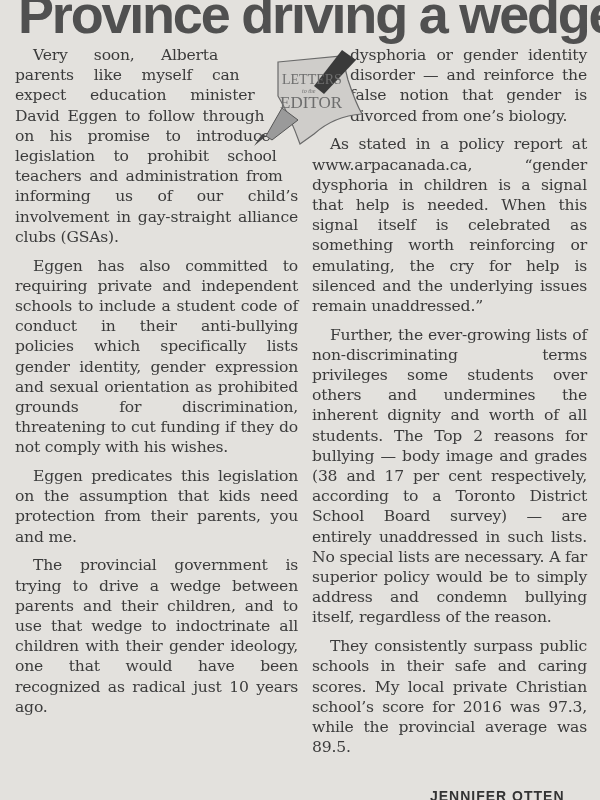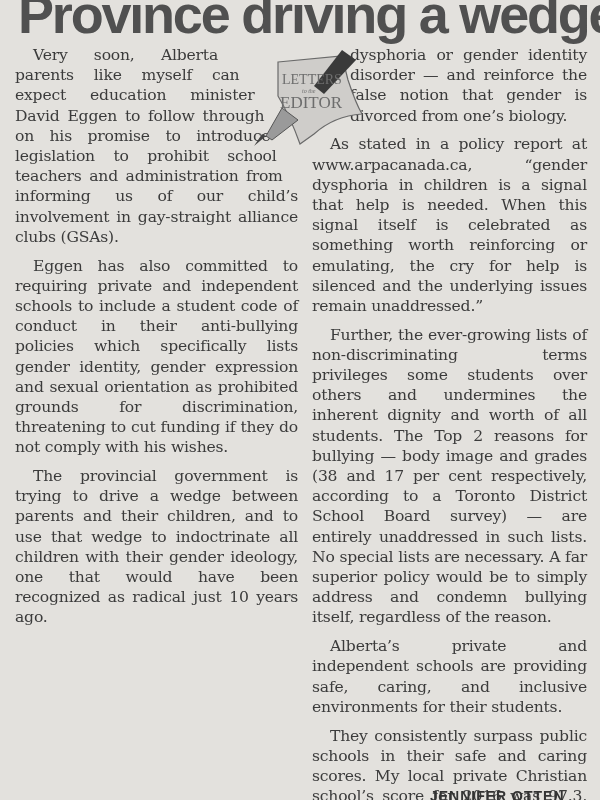--- a/index.html
+++ b/index.html
@@ -43,30 +43,30 @@
 </style>
 </head>
 <body>
 
 <div class="headline">Province driving a wedge</div>
 
 <div class="col col-left">
   <div class="wrap-float"></div>
   <p>Very soon, Alberta parents like myself can expect education minister David Eggen to follow through on his promise to introduce legislation to prohibit school teachers and administration from informing us of our child’s involvement in gay-straight alliance clubs (GSAs).</p>
   <p>Eggen has also committed to requiring private and independent schools to include a student code of conduct in their anti-bullying policies which specifically lists gender identity, gender expression and sexual orientation as prohibited grounds for discrimination, threatening to cut funding if they do not comply with his wishes.</p>
+  <p>Eggen predicates this legislation on the assumption that kids need protection from their parents, you and me.</p>
   <p>The provincial government is trying to drive a wedge between parents and their children, and to use that wedge to indoctrinate all children with their gender ideology, one that would have been recognized as radical just 10 years ago.</p>
 
 </div>
 
 <div class="col col-right">
   <div class="wrap-float-r"></div>
   <p class="noind">dysphoria or gender identity disorder — and reinforce the false notion that gender is divorced from one’s biology.</p>
   <p>As stated in a policy report at www.arpacanada.ca, “gender dysphoria in children is a signal that help is needed. When this signal itself is celebrated as something worth reinforcing or emulating, the cry for help is silenced and the underlying issues remain unaddressed.”</p>
   <p>Further, the ever-growing lists of non-discriminating terms privileges some students over others and undermines the inherent dignity and worth of all students. The Top 2 reasons for bullying — body image and grades (38 and 17 per cent respectively, according to a Toronto District School Board survey) — are entirely unaddressed in such lists. No special lists are necessary. A far superior policy would be to simply address and condemn bullying itself, regardless of the reason.</p>
-  <p>Alberta’s private and independent schools are providing safe, caring, and inclusive environments for their students.</p>
   <p>They consistently surpass public schools in their safe and caring scores. My local private Christian school’s score for 2016 was 97.3, while the provincial average was 89.5.</p>
 
 </div>
 
 <svg class="badge" viewBox="0 0 120 100">
   <path d="M34 16 L98 10 L104 34 Q112 58 118 68 Q90 70 70 88 L56 98 Q46 70 34 50 Z" fill="#cfcdca" stroke="#6a6a6a" stroke-width="1.2"></path>
   <g>
     <path d="M98 4 L112 14 L80 48 L70 40 Z" fill="#3a3a3a"></path>
     <path d="M38 62 L54 74 L28 94 L22 90 Z" fill="#9a9a9a" stroke="#555" stroke-width="1"></path>
     <path d="M22 90 L10 100 L18 88 Z" fill="#444"></path>

